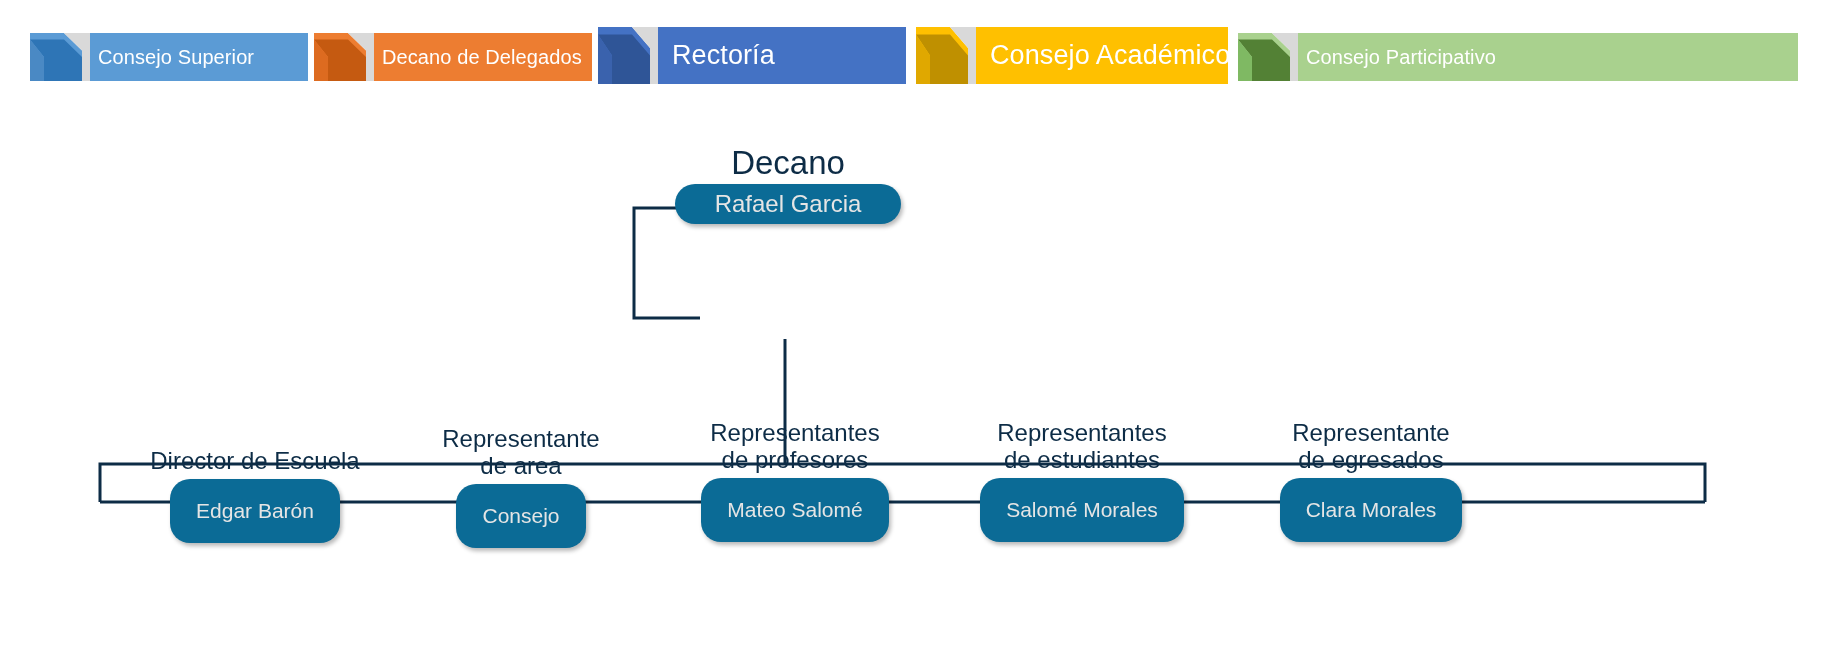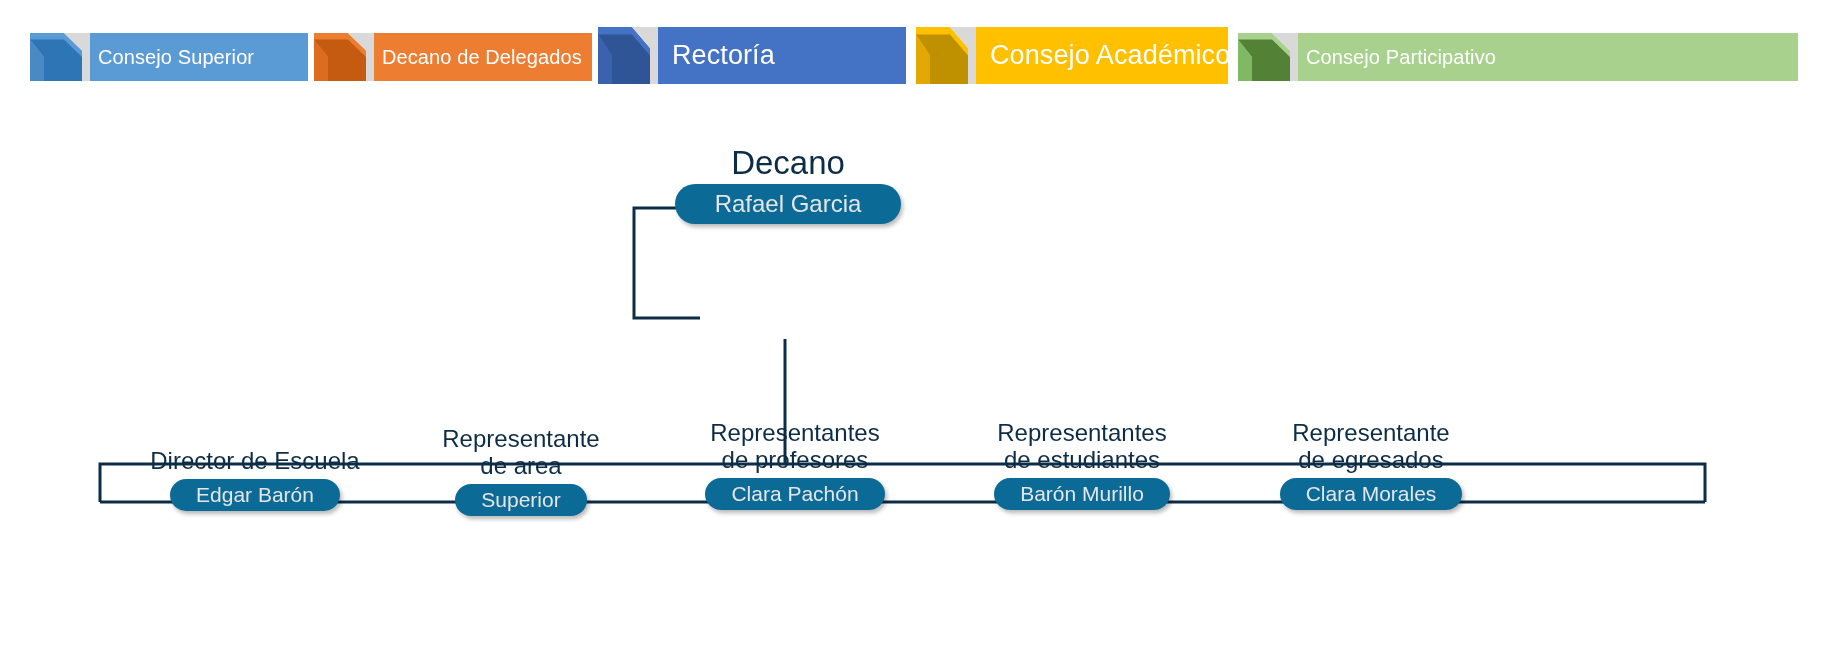--- a/index.html
+++ b/index.html
@@ -114,21 +114,21 @@
   }
 
   
   .node-top { text-align: center; }
   .node-top .node-title { font-size: 33px; margin-bottom: 2px; }
   .node-top .pill { font-size: 24px; padding: 6px 40px; border-radius: 24px; }
 
   
   .node-leaf { text-align: center; }
   .node-leaf .node-title { font-size: 24px; }
-  .node-leaf .pill { font-size: 21px; padding: 4px 26px; border-radius: 20px; margin-top: 4px; }
+  .node-leaf .pill { font-size: 21px; padding: 20px 26px; border-radius: 20px; margin-top: 4px; }
 
   .pill-wrap { display: block; }
 </style>
 </head>
 <body>
 
 <div id="tabbar">
     <div class="tab" style="left: 30px; width: 278px; padding-left: 48px;">
       <div class="tab-body">
         <div class="tab-plate" style="background: rgb(91, 155, 213);"></div>
@@ -218,30 +218,30 @@
       <div class="node-title" style="color: rgb(13, 44, 70);">Decano</div>
       <div class="pill-wrap"><span class="pill" style="background: rgb(11, 107, 150);">Rafael Garcia</span></div>
     </div>
     <div class="node node-leaf" style="left: -45px; width: 600px; top: 448px;">
       <div class="node-title" style="color: rgb(13, 44, 70);">Director de Escuela</div>
       <div class="pill-wrap"><span class="pill" style="background: rgb(11, 107, 150);">Edgar Barón</span></div>
     </div>
     <div class="node node-leaf" style="left: 221px; width: 600px; top: 426px;">
       <div class="node-title" style="color: rgb(13, 44, 70);">Representante
 de area</div>
-      <div class="pill-wrap"><span class="pill" style="background: rgb(11, 107, 150);">Superior</span></div>
+      <div class="pill-wrap"><span class="pill" style="background: rgb(11, 107, 150);">Consejo</span></div>
     </div>
     <div class="node node-leaf" style="left: 495px; width: 600px; top: 420px;">
       <div class="node-title" style="color: rgb(13, 44, 70);">Representantes
 de profesores</div>
-      <div class="pill-wrap"><span class="pill" style="background: rgb(11, 107, 150);">Clara Pachón</span></div>
+      <div class="pill-wrap"><span class="pill" style="background: rgb(11, 107, 150);">Mateo Salomé</span></div>
     </div>
     <div class="node node-leaf" style="left: 782px; width: 600px; top: 420px;">
       <div class="node-title" style="color: rgb(13, 44, 70);">Representantes
 de estudiantes</div>
-      <div class="pill-wrap"><span class="pill" style="background: rgb(11, 107, 150);">Barón Murillo</span></div>
+      <div class="pill-wrap"><span class="pill" style="background: rgb(11, 107, 150);">Salomé Morales</span></div>
     </div>
     <div class="node node-leaf" style="left: 1071px; width: 600px; top: 420px;">
       <div class="node-title" style="color: rgb(13, 44, 70);">Representante
 de egresados</div>
       <div class="pill-wrap"><span class="pill" style="background: rgb(11, 107, 150);">Clara Morales</span></div>
     </div>
   </div>
 
 </body></html>

